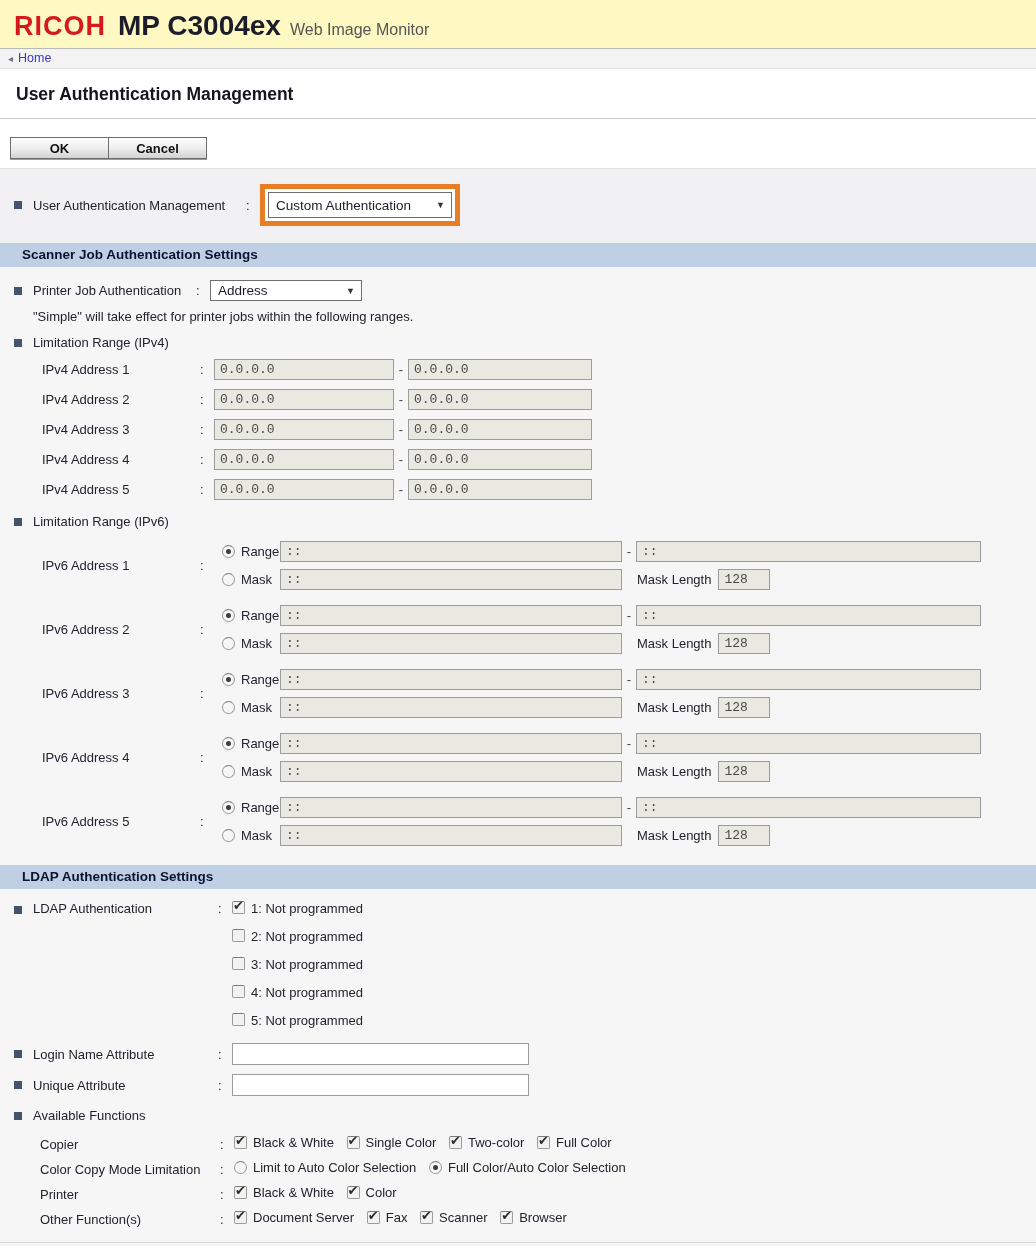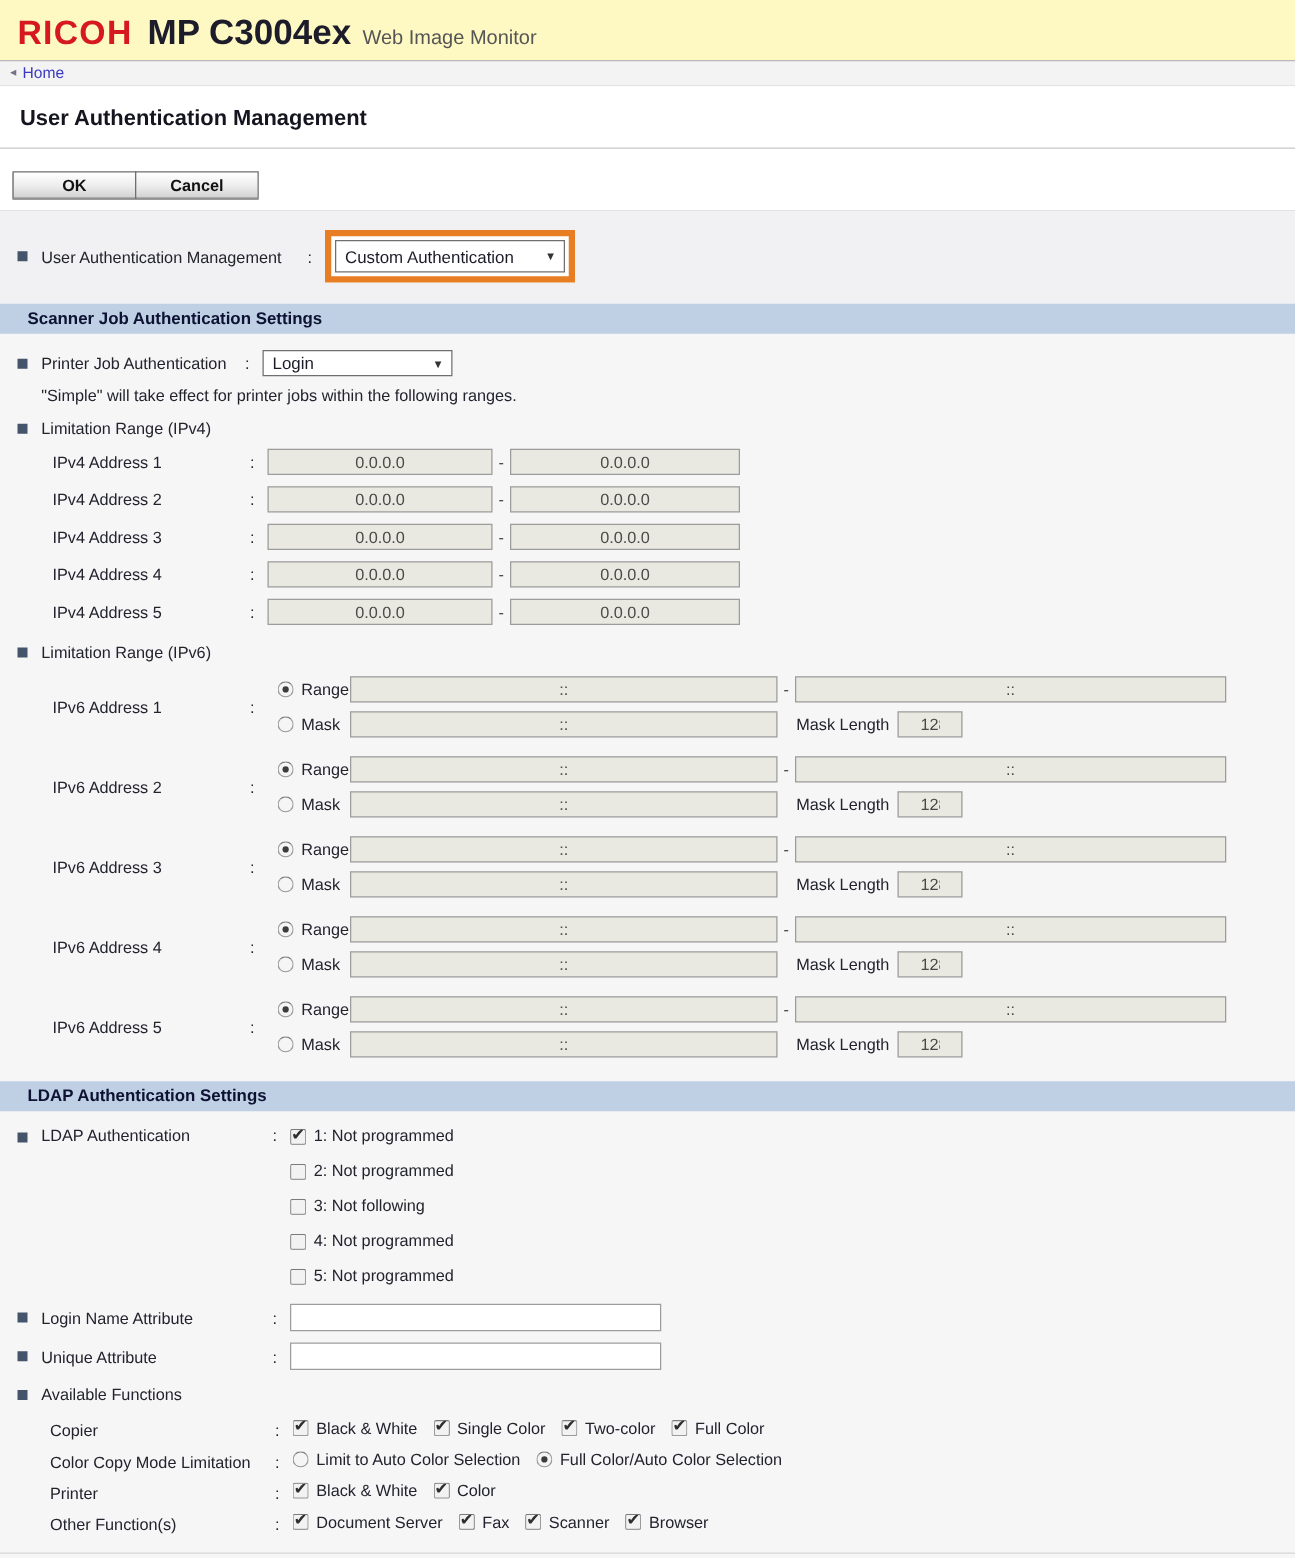--- a/index.html
+++ b/index.html
@@ -54,22 +54,22 @@
   
   .select {
     display:inline-flex; align-items:center; justify-content:space-between;
     background:#fff; border:1px solid #6f6f6f; padding:0 6px 0 7px;
     font-size:13.5px; color:#1c1c28; cursor:pointer;
   }
   .select .caret { font-size:9px; color:#333; margin-left:10px; }
   .hl { border:5px solid #e87e23; background:#fff; padding:3px; display:inline-block; }
   
   input.txt {
-    font-family:Liberation Sans, sans-serif; font-size:13px; color:#3a3a3a;
-    border:1px solid #9c9c9c; background:#fff; height:21px; padding:0 17px;text-align:center;
+    font-family:Liberation Mono, monospace; font-size:13px; color:#3a3a3a;
+    border:1px solid #9c9c9c; background:#fff; height:21px; padding:0 5px;
   }
   input.dis { background:#e9e9e1; color:#4a4a4a; }
   .dash { width:14px; text-align:center; color:#444; }
   
   .cb {
     display:inline-block; width:13px; height:13px; background:#f2f2f2;
     border:1px solid #9b9b9b; border-top-color:#7b7b7b; border-radius:2px;
     position:relative; margin-right:6px; flex:0 0 auto; cursor:pointer; vertical-align:-2px;
   }
   .cb.on::after {
@@ -88,21 +88,21 @@
   
   .ipv4row { margin:0 0 9px 42px; display:flex; align-items:center; }
   .ipv6block { margin:0 0 15px 0; display:flex; align-items:center; }
   .ipv6label { display:flex; align-items:center; width:222px; flex:0 0 auto; padding-left:42px; }
   .ipv6label .lab-ip6 { width:158px; }
   .ipv6rows { display:flex; flex-direction:column; gap:7px; }
   .ipv6line { display:flex; align-items:center; }
   .radcell { width:58px; display:flex; align-items:center; flex:0 0 auto; }
   .mlen { margin-left:15px; margin-right:7px; }
   .ldapopts { display:flex; flex-direction:column; gap:13px; }
-  .ldapopt { display:flex; align-items:flex-end; }
+  .ldapopt { display:flex; align-items:flex-start; }
   .note { margin:8px 0 11px 33px; color:#23232e; }
   .hr2 { border:none; border-top:1px solid #d6d6d6; margin:15px 0 0 0; }
 </style>
 </head>
 <body>
 
 <div class="hdr">
   <span class="brand">RICOH</span>
   <span class="model">MP C3004ex</span>
   <span class="app">Web Image Monitor</span>
@@ -139,21 +139,21 @@
   </div>
 
   <div class="sectionbar">Scanner Job Authentication Settings</div>
 
   <div class="content">
     <div class="row" style="margin-top:3px;">
       <span class="bullet"></span>
       <span class="lab-pja">Printer Job Authentication</span>
       <span class="colon">:</span>
       <span class="select" style="width:152px;height:21px;">
-        <span>Login</span>
+        <span>Address</span>
         <span class="caret">▼</span>
       </span>
     </div>
 
     <div class="note">"Simple" will take effect for printer jobs within the following ranges.</div>
 
     <div class="row" style="margin-bottom:9px;">
       <span class="bullet"></span>
       <span>Limitation Range (IPv4)</span>
     </div>
@@ -359,21 +359,21 @@
             <span>1: Not programmed</span>
           </span>
 
           <span class="ldapopt">
             <span class="cb"></span>
             <span>2: Not programmed</span>
           </span>
 
           <span class="ldapopt">
             <span class="cb"></span>
-            <span>3: Not following</span>
+            <span>3: Not programmed</span>
           </span>
 
           <span class="ldapopt">
             <span class="cb"></span>
             <span>4: Not programmed</span>
           </span>
 
           <span class="ldapopt">
             <span class="cb"></span>
             <span>5: Not programmed</span>

